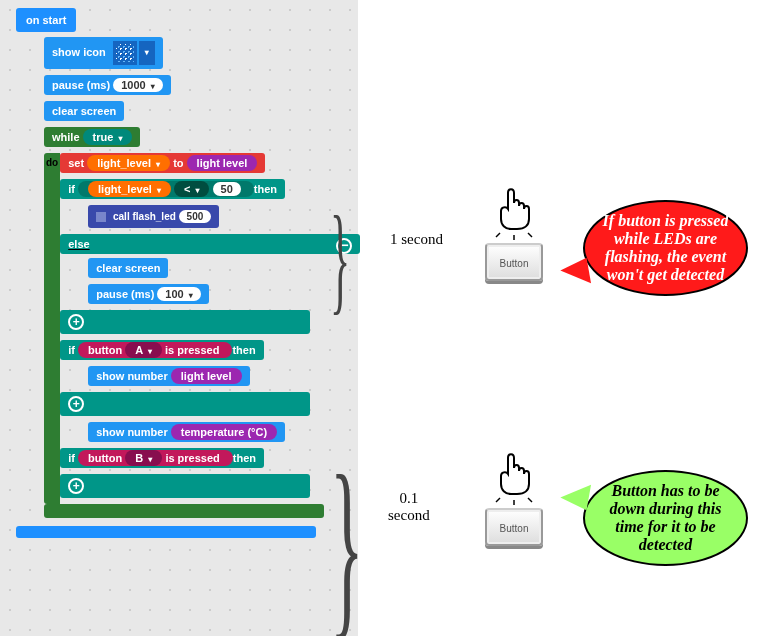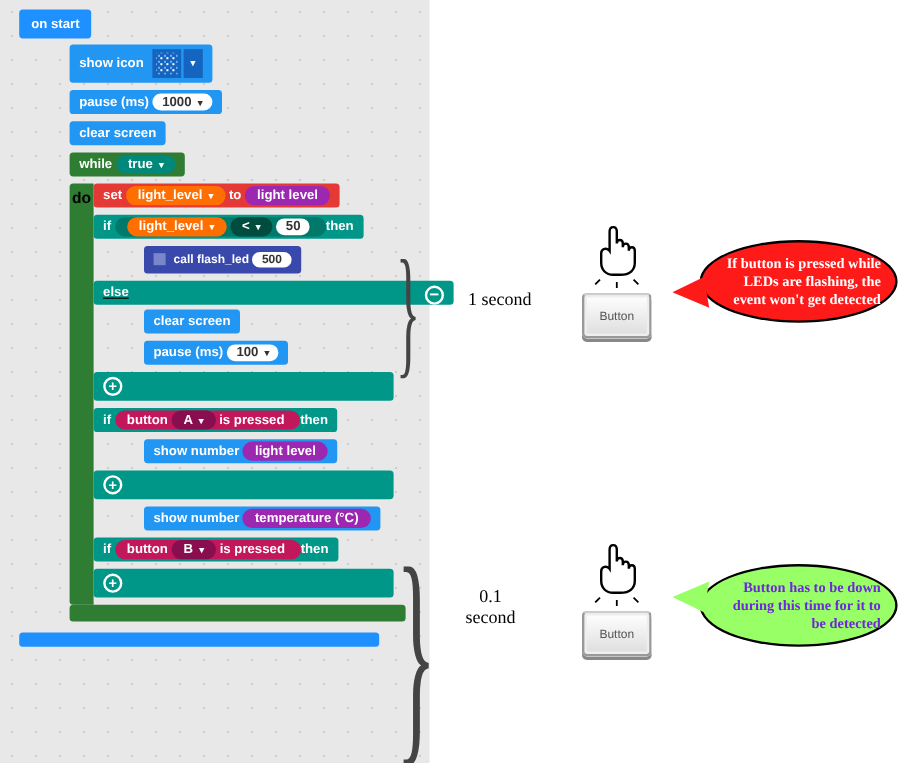--- a/index.html
+++ b/index.html
@@ -12,39 +12,39 @@
 .deepblue { background: #3949ab; color: #fff; font-size: 10px; }
 .teal { background: #009688; }
 .teal-dark { background: #00796b; }
 .green { background: #2e7d32; }
 .red { background: #e53935; }
 .magenta { background: #c2185b; }
 .purple { background: #9c27b0; border-radius: 10px; padding: 2px 8px; }
 .orange { background: #ff6f00; border-radius: 10px; padding: 2px 8px; }
 .pill { border-radius: 12px; padding: 2px 10px; }
 .white-pill { background: #fff; color: #333; border-radius: 12px; padding: 1px 8px; }
-.indent1 { margin-left: 18px; padding-left: 24px; }
+.indent1 { margin-left: 4px; padding-left: 24px; }
 .chev { font-size: 8px; margin-left: 2px; }
 .icon-grid { display: inline-block; width: 24px; height: 24px; background: #1565c0; vertical-align: middle; margin-left: 4px; position: relative; }
 .icon-grid::after { content: ""; position: absolute; inset: 3px; background-image: radial-gradient(#64b5f6 1px, transparent 1px), radial-gradient(#fff 1px, transparent 1px); background-size: 5px 5px, 5px 5px; background-position: 0 0, 2px 2px; }
 .drop-chev { display: inline-block; width: 16px; height: 24px; background: #1565c0; vertical-align: middle; margin-left: 2px; text-align: center; line-height: 24px; font-size: 8px; color: #fff; }
 .while-block { display: flex; }
 .while-body { flex: 1; text-decoration: underline; }
 .plus-circle { display:inline-block;width:16px;height:16px;border:2px solid #fff;border-radius:50%;text-align:center;line-height:12px;font-size:12px;font-weight:bold;color:#fff; }
 .minus-circle { display:inline-block;width:16px;height:16px;border:2px solid #fff;border-radius:50%;text-align:center;line-height:10px;font-size:14px;font-weight:bold;color:#fff; float:right; }
 
 
 .right { position: absolute; left: 358px; top: 0; width: 399px; height: 636px; }
 .brace { position: absolute; font-family: Georgia, serif; font-size: 120px; color: #444; font-weight: normal; transform: scaleX(0.35); transform-origin: left; }
 .label { position: absolute; font-family: "Comic Sans MS", cursive; font-size: 15px; font-weight: normal; color: #000; text-align: center; }
 .button-box { position: absolute; width: 72px; }
 .btn-key { width: 58px; height: 38px; margin: 0 auto; background: linear-gradient(#fff, #ddd); border: 2px solid #999; border-top-color: #ccc; border-radius: 4px; text-align: center; line-height: 38px; font-family: sans-serif; font-size: 10px; font-weight: normal; color: #555; box-shadow: 0 3px 0 #888, inset 0 0 0 2px #eee; }
-.speech { position: absolute; padding: 10px 12px; border: 2px solid; border-radius: 50% / 50%; font-family: "Comic Sans MS", cursive; font-size: 12px; font-weight: bold; text-align: right; width: 165px; }
+.speech { position: absolute; padding: 10px 12px; border: 2px solid; border-radius: 50% / 50%; font-family: "Comic Sans MS", cursive; font-size: 16px; font-weight: bold; text-align: center; width: 165px; font-style: italic; }
 .speech-red { background: #ff1a1a; color: #fff; border-color: #000; }
-.speech-green { background: #99ff66; color: #6d28d9; border-color: #000; }
+.speech-green { background: #99ff66; color: #000000; border-color: #000; }
 .speech-tail { position: absolute; width: 0; height: 0; }
 .speech-red-tail { border-top: 8px solid transparent; border-bottom: 18px solid transparent; border-right: 28px solid #ff1a1a; left: -24px; bottom: 8px; transform: rotate(-10deg); }
 .speech-green-tail { border-top: 18px solid transparent; border-bottom: 8px solid transparent; border-right: 28px solid #99ff66; left: -24px; top: 10px; transform: rotate(10deg); }
 </style>
 </head>
 <body>
 
 <div class="canvas">
 
   <div class="row"><span class="c-header">on start</span></div>
@@ -69,21 +69,21 @@
 
   <div class="row indent1">
     <span class="block green">
       <span>while</span>
       <span class="pill" style="background:#00897b"><span>true</span> <span class="chev">▾</span></span>
     </span>
   </div>
 
   <div class="while-block indent1">
     <div class="green" style="width:22px; padding:4px 2px; border-radius:3px 0 0 3px; display:flex; align-items:flex-start;">
-        <span style="font-size:13px">do</span>
+        <span style="font-size:10px">do</span>
       </div>
     <div class="while-body">
 
       <div class="row">
         <span class="block red">
           <span>set</span>
           <span class="pill orange"><span>light_level</span> <span class="chev">▾</span></span>
           <span>to</span>
           <span class="pill purple">light level</span>
         </span>
@@ -174,21 +174,21 @@
     </div>
   </div>
   <div class="row indent1"><span class="block green" style="width:280px;height:14px;padding:2px"></span></div>
   <div class="row"><span class="c-header" style="width:300px;height:12px;padding:2px"></span></div>
 
 </div>
 
 <div class="right">
 
   <div class="brace" style="left:-28px; top:190px">}</div>
-  <div class="label" style="left:32px; top:242px">1 second</div>
+  <div class="label" style="left:32px; top:231px">1 second</div>
 
   <div class="button-box" style="left:120px; top:185px">
     <svg width="72" height="56" viewBox="0 0 72 56">
       <g stroke="#000" fill="none" stroke-width="2">
         <path d="M30 8 c0 -5 6 -5 6 0 v10 c0 -4 5 -4 5 0 v3 c0 -4 5 -4 5 0 v3 c0 -4 5 -4 5 0 v10 c0 6 -4 10 -12 10 h-6 c-6 0 -10 -4 -10 -10 v-8 c0 -4 5 -5 7 -2 z"></path>
       </g>
       <g stroke="#000" stroke-width="1.5">
           <line x1="22" y1="48" x2="18" y2="52"></line>
           <line x1="36" y1="50" x2="36" y2="55"></line>
           <line x1="50" y1="48" x2="54" y2="52"></line>

